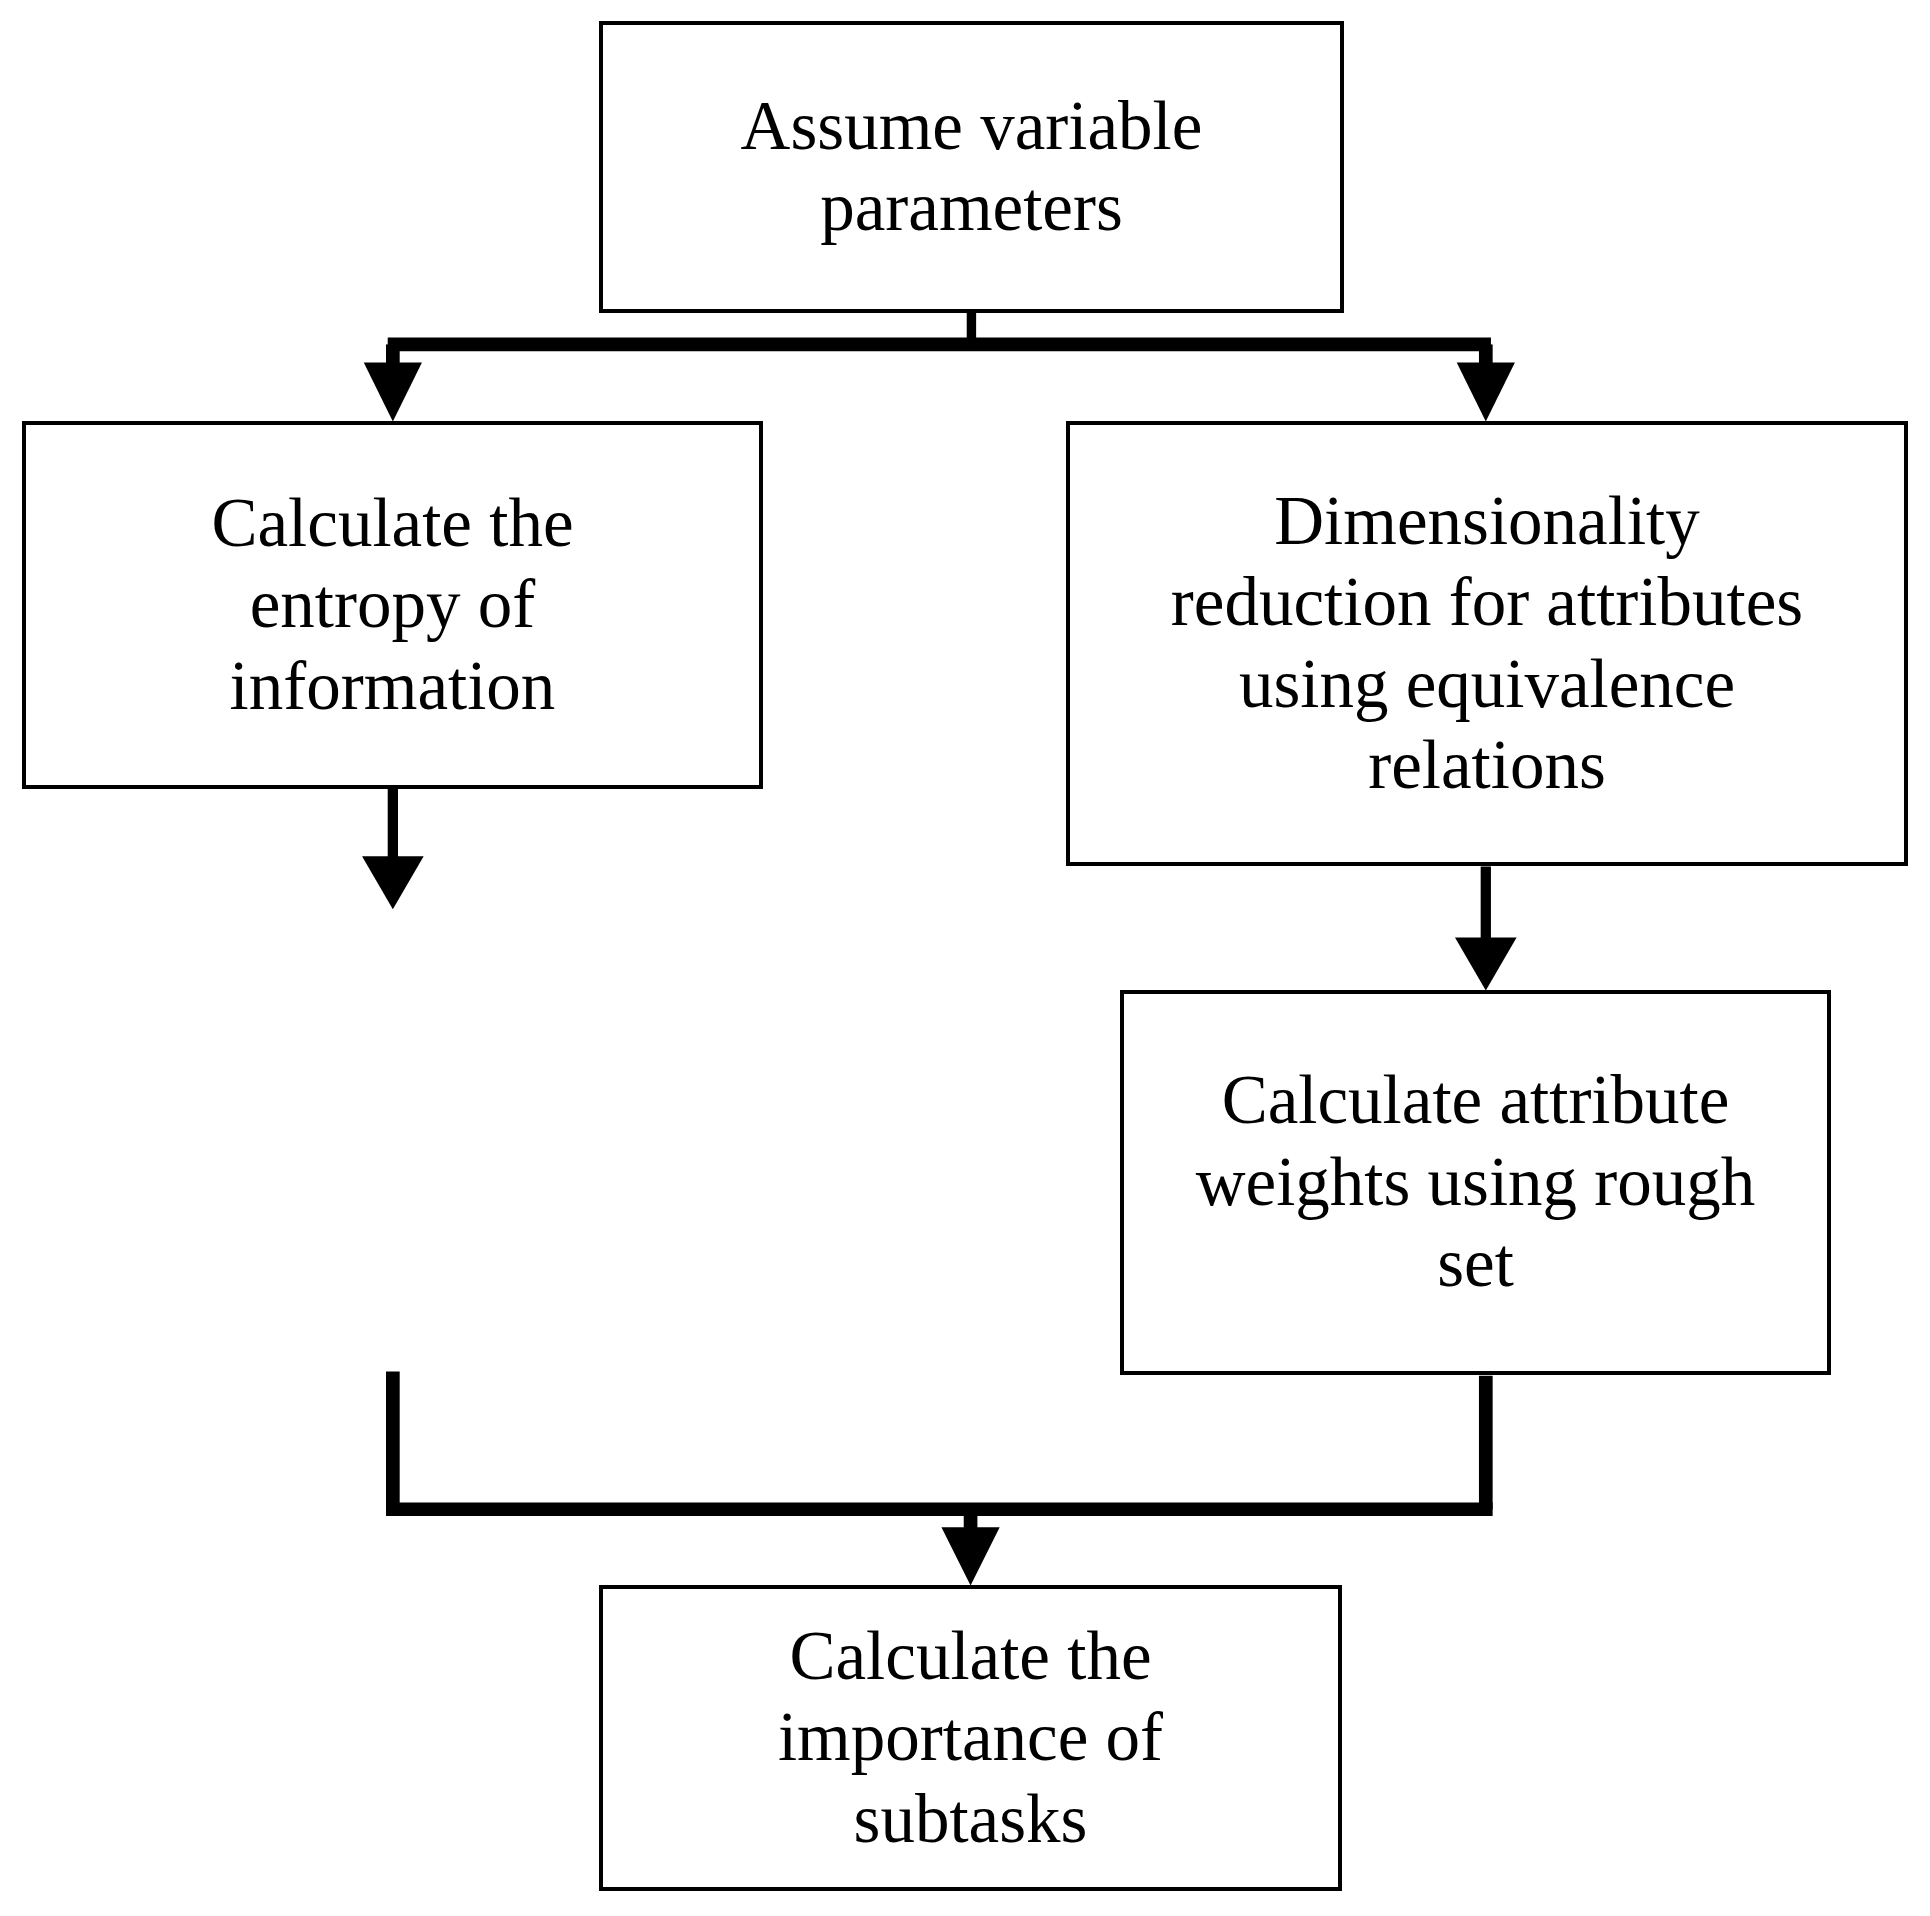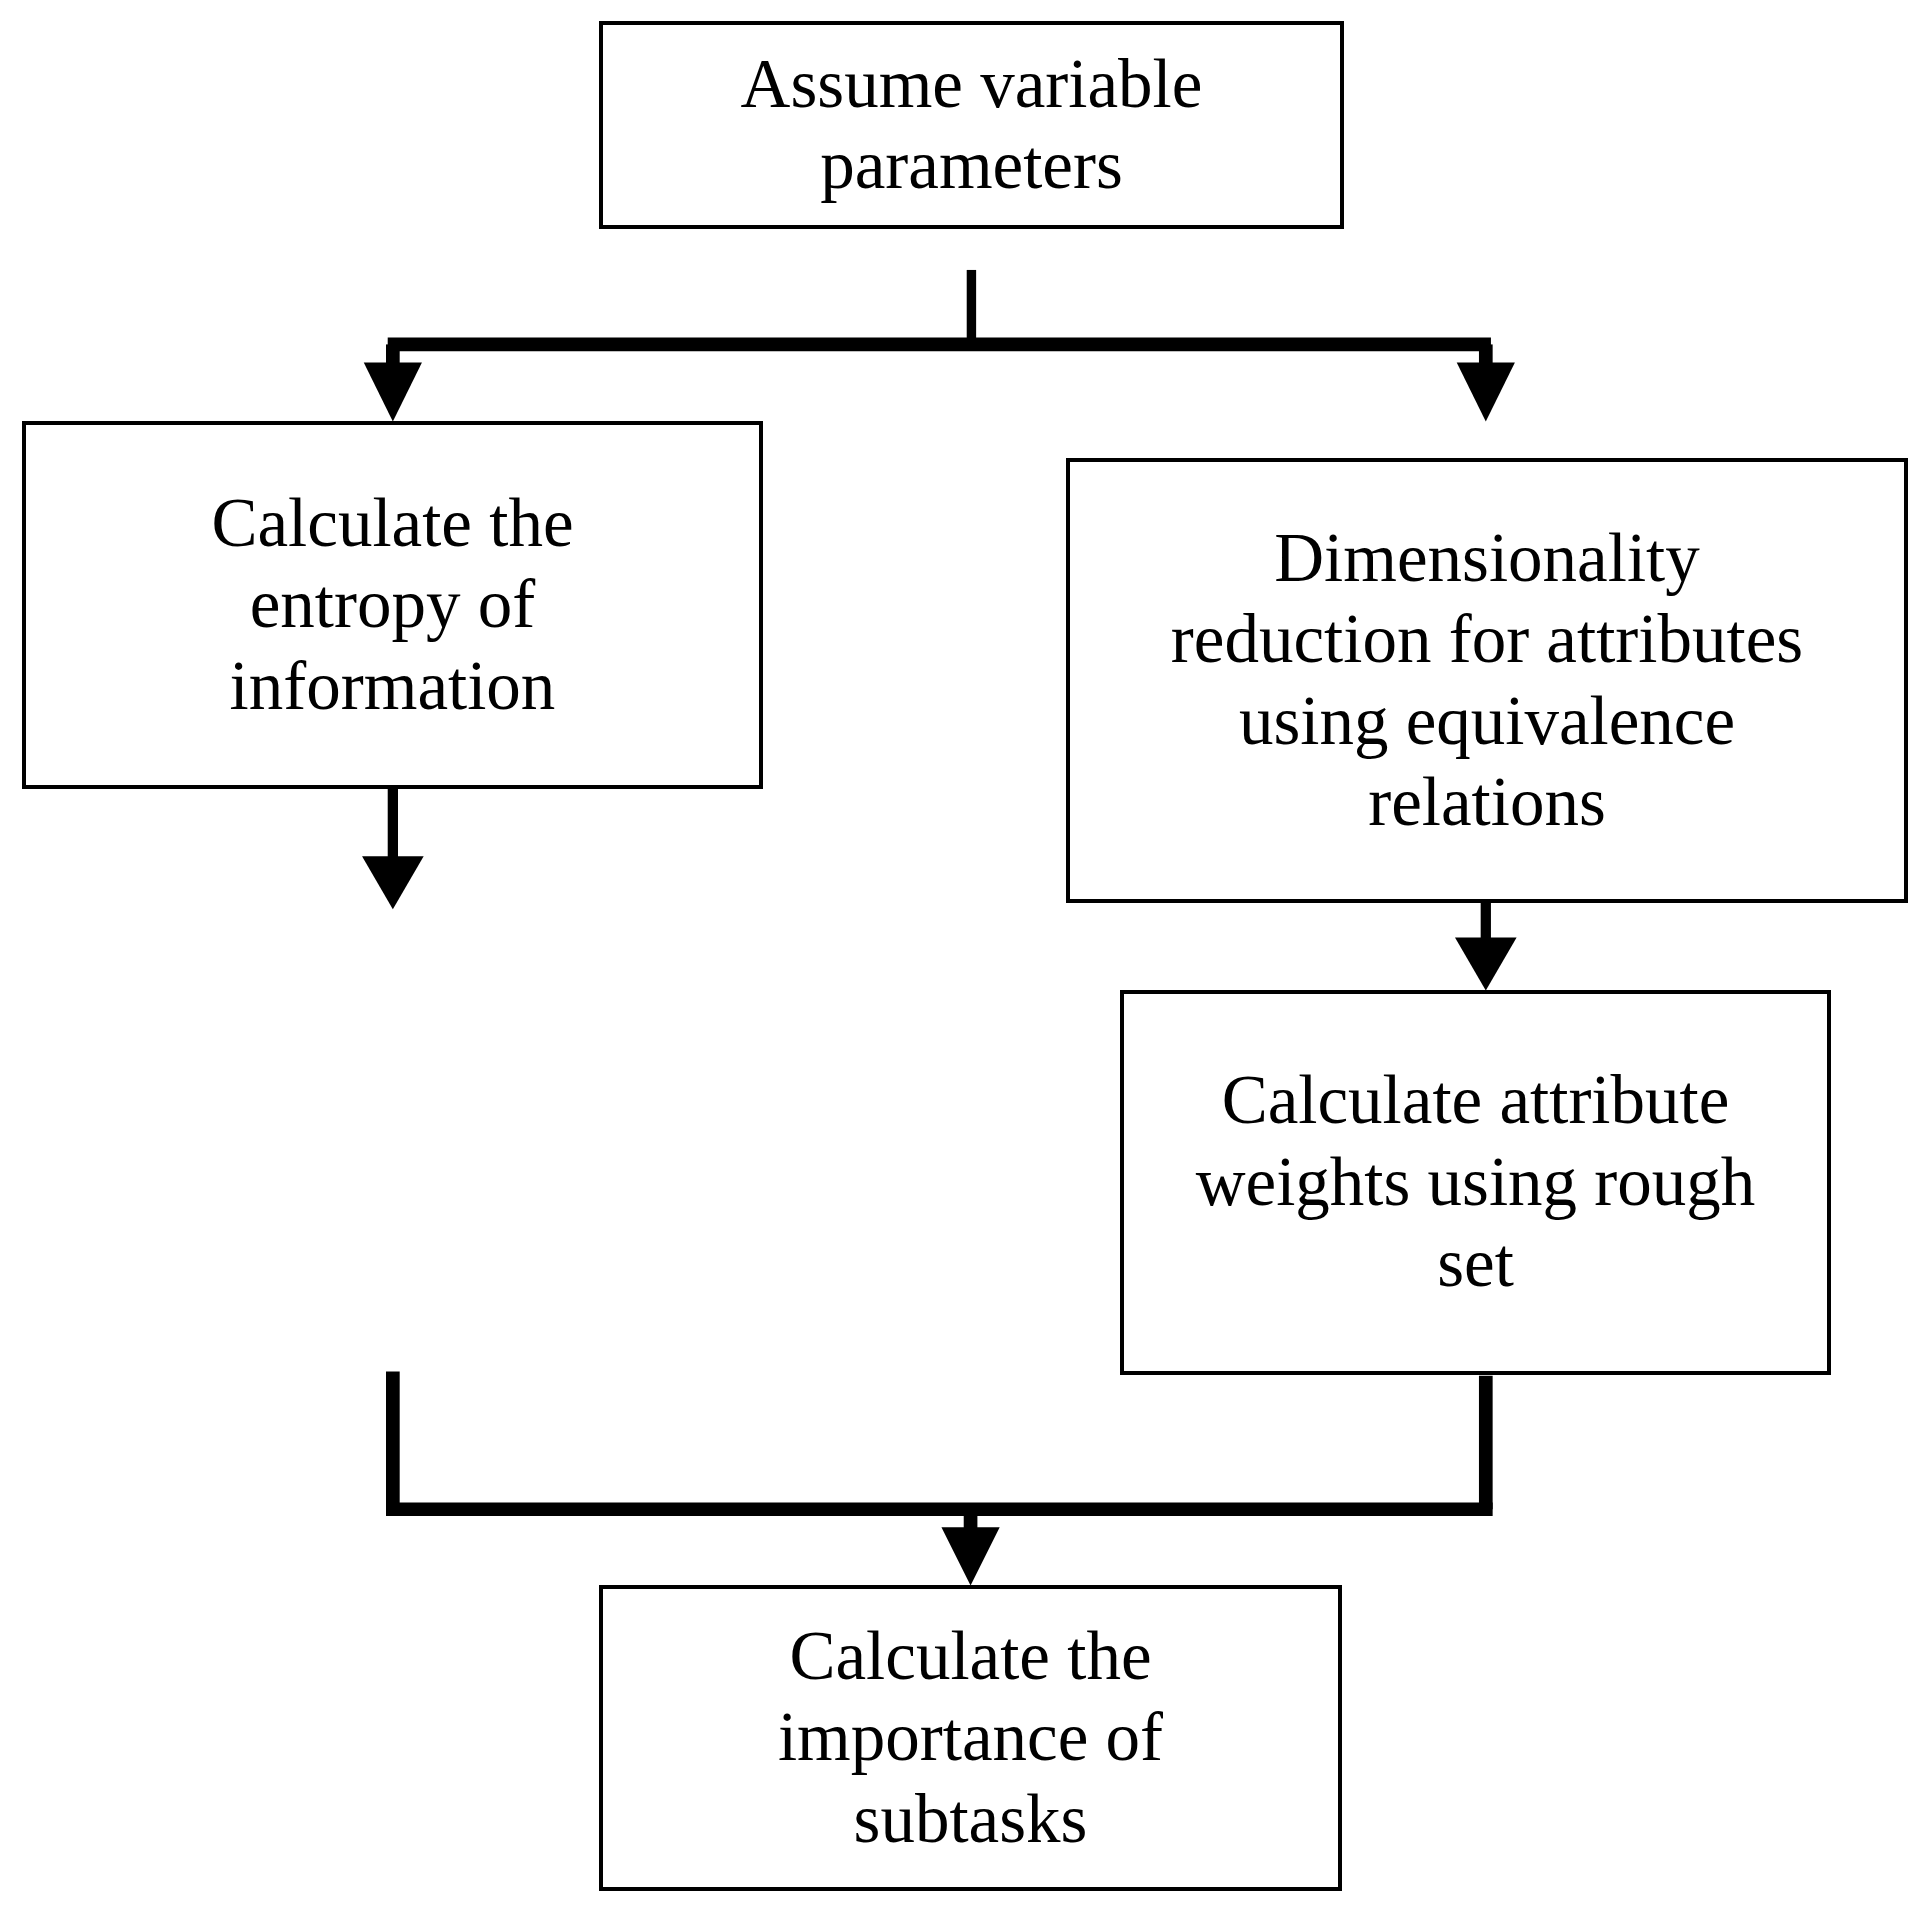--- a/index.html
+++ b/index.html
@@ -44,31 +44,30 @@
   .node .label {
     display: block;
     width: 100%;
     padding: 0 8.6px;
     box-sizing: border-box;
     white-space: pre-line;
   }
 
   
   #node-assume-variable-parameters {
-    left: 599px;  top: 21.4px;   width: 745px;  height: 208px;
+    left: 599px;  top: 21.4px;   width: 745px;  height: 292px;
     font-size: 69px;
   }
   #node-calculate-entropy {
     left: 22px;   top: 421px;  width: 741px;  height: 368px;
     font-size: 69px;
   }
   #node-dimensionality-reduction {
     left: 1066px; top: 421px;  width: 842px;  height: 445px;
     font-size: 69px;
-    margin-top: 37px;
   }
   #node-select-attribute {
     left: 22px;   top: 909px; width: 741px;  height: 462px;
     font-size: 69px;
   }
   #node-calculate-weights {
     left: 1120px; top: 990px; width: 711px;  height: 385px;
     font-size: 69px;
   }
   #node-calculate-importance {

